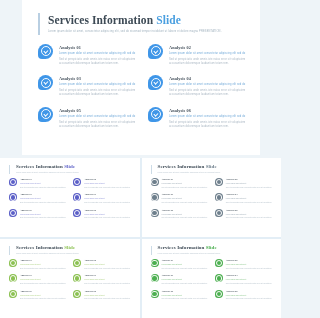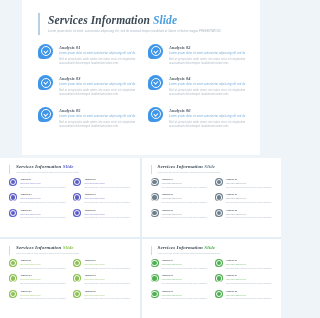--- a/index.html
+++ b/index.html
@@ -2,21 +2,21 @@
 <html><head>
 <meta charset="utf-8">
 <style>
   html,body{margin:0;padding:0;}
   body{
     width:281px;height:318px;overflow:hidden;
     background:#eef4f8;
     font-family:"Liberation Sans",sans-serif;
     -webkit-font-smoothing:antialiased;
   }
-  .page{position:relative;width:281px;height:299px;font-style:italic;}
+  .page{position:relative;width:281px;height:299px;}
 
   
   .hero{
     position:absolute;left:22px;top:0;width:238px;height:155px;
     background:#ffffff;
   }
   .hero-head{position:relative;padding:14px 0 0 26px;}
   .accent-bar{
     position:absolute;left:16px;top:13px;width:2px;height:22px;
     background:#b9cfe2;

